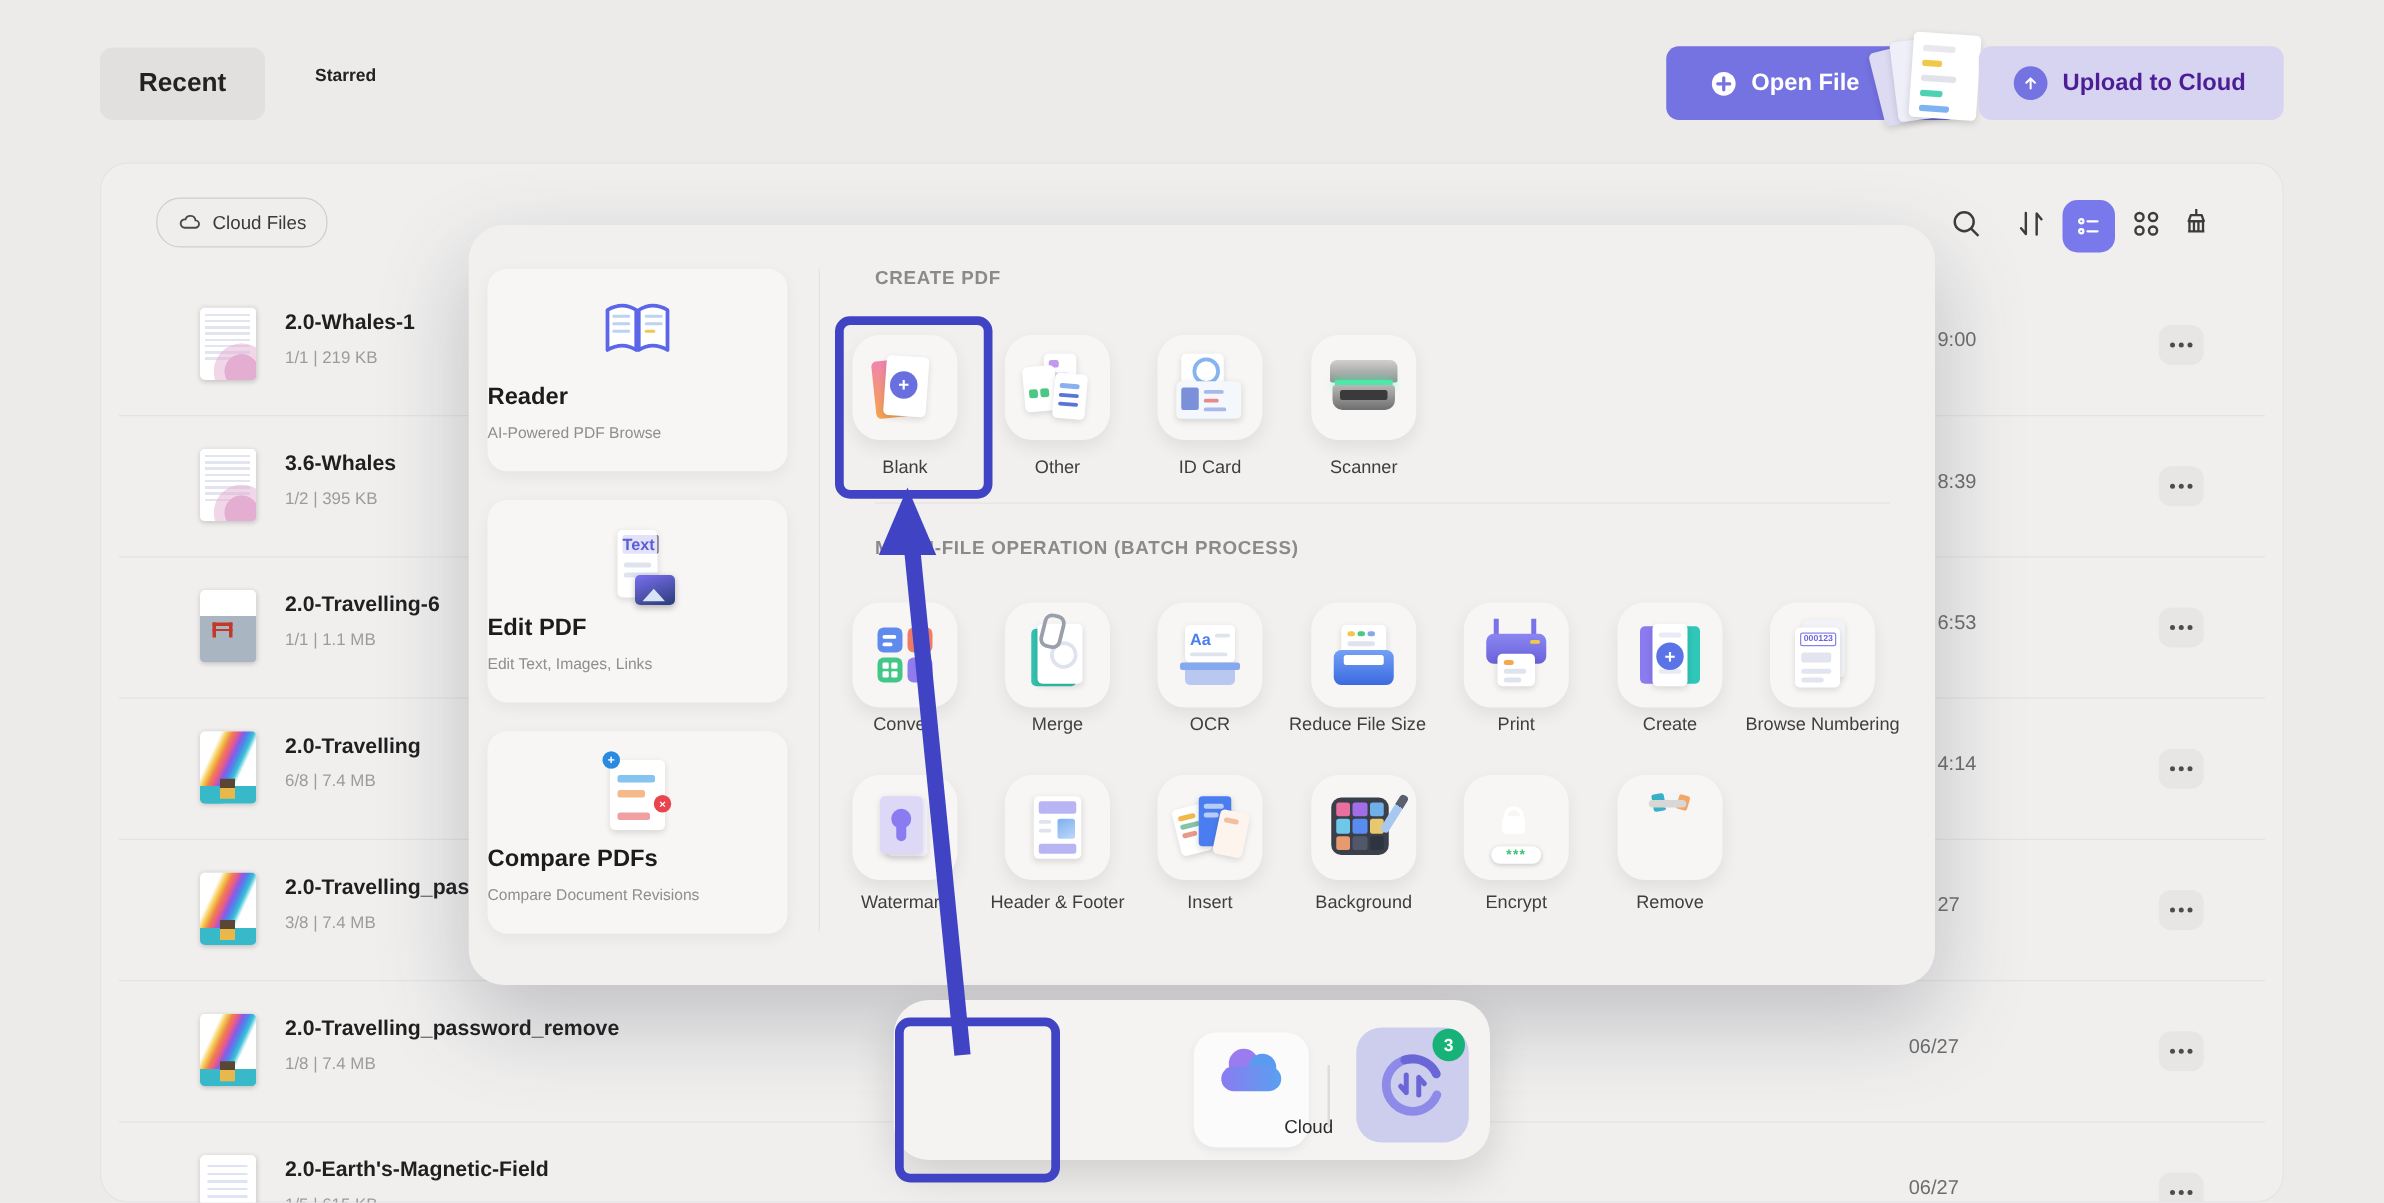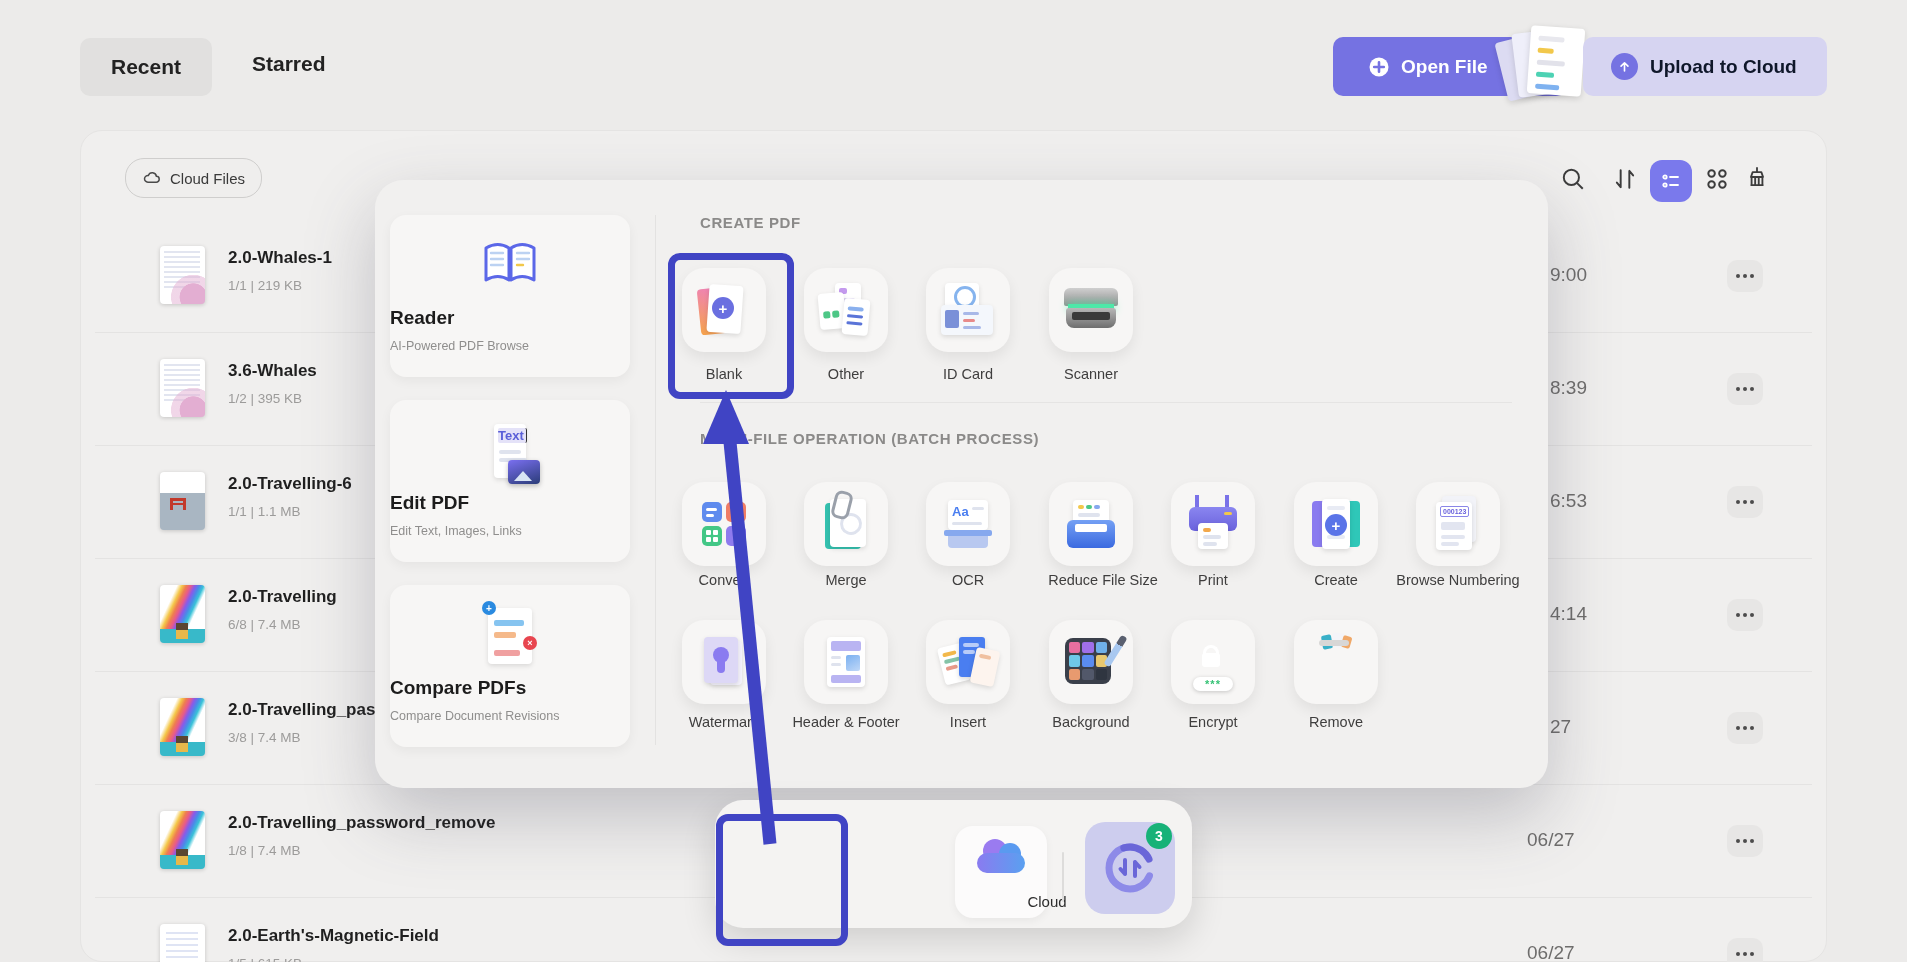--- a/index.html
+++ b/index.html
@@ -3,33 +3,33 @@
 <meta charset="utf-8">
 <style>
   html,body{margin:0;padding:0;}
   body{width:1907px;height:962px;position:relative;overflow:hidden;
        background:#ecebea;font-family:"Liberation Sans",sans-serif;color:#1f1f1f;}
   .abs{position:absolute;}
 
   
   .tab-pill{left:80px;top:38px;width:132px;height:58px;background:#e1e0df;border-radius:10px;
             display:flex;align-items:center;justify-content:center;font-size:21px;font-weight:bold;color:#222;}
-  .tab-plain{left:252px;top:52px;font-size:21px;font-weight:bold;color:#222;}
+  .tab-plain{left:252px;top:52px;font-size:14px;font-weight:bold;color:#222;}
   .btn-open{left:1333px;top:37px;width:234px;height:59px;background:#7572e2;border-radius:10px;
             display:flex;align-items:center;gap:10px;padding-left:34px;box-sizing:border-box;
             color:#fff;font-size:19px;font-weight:bold;}
   .paper-stack{position:absolute;right:-18px;top:-14px;width:86px;height:84px;}
   .paper{position:absolute;background:#fff;border-radius:4px;box-shadow:0 2px 6px rgba(0,0,0,.15);}
   .p1{width:46px;height:60px;left:2px;top:14px;transform:rotate(-14deg);background:#dcdbf2;}
   .p2{width:50px;height:64px;left:16px;top:8px;transform:rotate(-7deg);background:#efeffa;}
   .p3{width:54px;height:68px;left:30px;top:4px;transform:rotate(4deg);}
   .pl{position:absolute;height:5px;border-radius:2px;}
   .btn-upload{left:1583px;top:37px;width:244px;height:59px;background:#d6d4f1;border-radius:10px;
               display:flex;align-items:center;gap:12px;padding-left:28px;box-sizing:border-box;
-              font-size:19px;font-weight:bold;color:#0f172a;}
+              font-size:19px;font-weight:bold;color:#4c1d95;}
   .up-circle{width:27px;height:27px;border-radius:50%;background:#7572e2;display:flex;align-items:center;justify-content:center;}
 
   
   .panel{left:80px;top:130px;width:1747px;height:832px;background:#f0efee;border-radius:22px;
          border:1px solid #e5e4e3;box-sizing:border-box;}
   .chip{left:125px;top:158px;height:38px;border:1px solid #cfcecd;border-radius:19px;
         display:flex;align-items:center;gap:8px;padding:0 16px;font-size:15px;color:#3a3a3a;background:#efeeed;}
   .tb-icon{width:26px;height:26px;}
   .list-btn{left:1650px;top:160px;width:42px;height:42px;background:#7a79ec;border-radius:12px;
             display:flex;align-items:center;justify-content:center;}
@@ -49,21 +49,21 @@
      background:linear-gradient(#c2392b 0 3px,transparent 3px 5px,#c2392b 5px 7px,transparent 7px),
      linear-gradient(90deg,#c2392b 0 3px,transparent 3px 13px,#c2392b 13px 16px);}
   .th-travel{background:
      linear-gradient(to top,#38b9c9 0 24%,transparent 24%),
      linear-gradient(115deg,#fff 24%,#f4c84a 31%,#ef7f4e 37%,#e85a8a 43%,#8a5ae8 49%,#4a8ae8 55%,#39c2d8 61%,#fff 67%),#fff;}
   .th-travel::after{content:"";position:absolute;left:16px;bottom:4px;width:12px;height:16px;
      background:linear-gradient(#5a4632 0 7px,#e8b84a 7px);}
   .th-earth{background:repeating-linear-gradient(to bottom,#dfe4f4 0 2px,transparent 2px 6px) 6px 8px/32px 42px no-repeat,#fff;}
   .fname{position:absolute;left:133px;top:28px;font-size:17px;font-weight:bold;color:#1f1f1f;white-space:nowrap;}
   .fmeta{position:absolute;left:133px;top:58px;font-size:13.5px;color:#9c9b9a;}
-  .ftime{position:absolute;left:1455px;top:44px;font-size:19px;color:#6e6d6c;}
+  .ftime{position:absolute;left:1455px;top:44px;font-size:16px;color:#6e6d6c;}
   .frow:nth-child(n+6) .ftime{left:1432px;}
   .more{position:absolute;left:1632px;top:40px;width:36px;height:32px;background:#e7e6e5;border-radius:10px;
         display:flex;align-items:center;justify-content:center;gap:3px;}
   .more i{width:4px;height:4px;border-radius:50%;background:#4c4c4c;display:block;}
 
   
   .modal{left:375px;top:180px;width:1173px;height:608px;background:#f1f0ef;border-radius:28px;
          box-shadow:0 28px 70px rgba(70,70,85,.28);z-index:10;}
   .lcard{position:absolute;left:15px;width:240px;height:162px;background:#f7f6f5;border-radius:16px;
          box-shadow:0 4px 12px rgba(0,0,0,.05);text-align:left;}
@@ -408,21 +408,21 @@
       <span class="mini-page" style="position:absolute;left:6px;top:0;width:36px;height:26px">
         <span class="line" style="left:5px;top:5px;width:6px;background:#f2c84b"></span>
         <span class="line" style="left:13px;top:5px;width:6px;background:#4dc786"></span>
         <span class="line" style="left:21px;top:5px;width:6px;background:#86a8ee"></span>
         <span class="line" style="left:5px;top:13px;width:22px;background:#dfe3ee"></span>
       </span>
       <span style="position:absolute;left:0;top:20px;width:48px;height:28px;background:linear-gradient(#74a0f4,#3b6ae0);border-radius:6px"></span>
       <span style="position:absolute;left:8px;top:24px;width:32px;height:8px;background:#fff;border-radius:2px"></span>
     </span>
   </div>
-  <div class="tlabel" style="left:648px;top:392px">Reduce File Size</div>
+  <div class="tlabel" style="left:631px;top:392px">Reduce File Size</div>
 
   <div class="tile" style="left:796px;top:302px">
     <span style="position:relative;width:48px;height:50px">
       <span style="position:absolute;left:6px;top:-4px;width:4px;height:14px;background:#7a72e8"></span>
       <span style="position:absolute;left:36px;top:-4px;width:4px;height:14px;background:#7a72e8"></span>
       <span style="position:absolute;left:0;top:8px;width:48px;height:24px;background:linear-gradient(#8a86f0,#6a62dc);border-radius:6px"></span>
       <span style="position:absolute;right:5px;top:13px;width:8px;height:3px;background:#f2c84b;border-radius:2px"></span>
       <span class="mini-page" style="position:absolute;left:9px;top:24px;width:30px;height:26px">
         <span class="line" style="left:5px;top:5px;width:8px;background:#f2a84b"></span>
         <span class="line" style="left:5px;top:12px;width:18px;background:#dfe3ee"></span>

